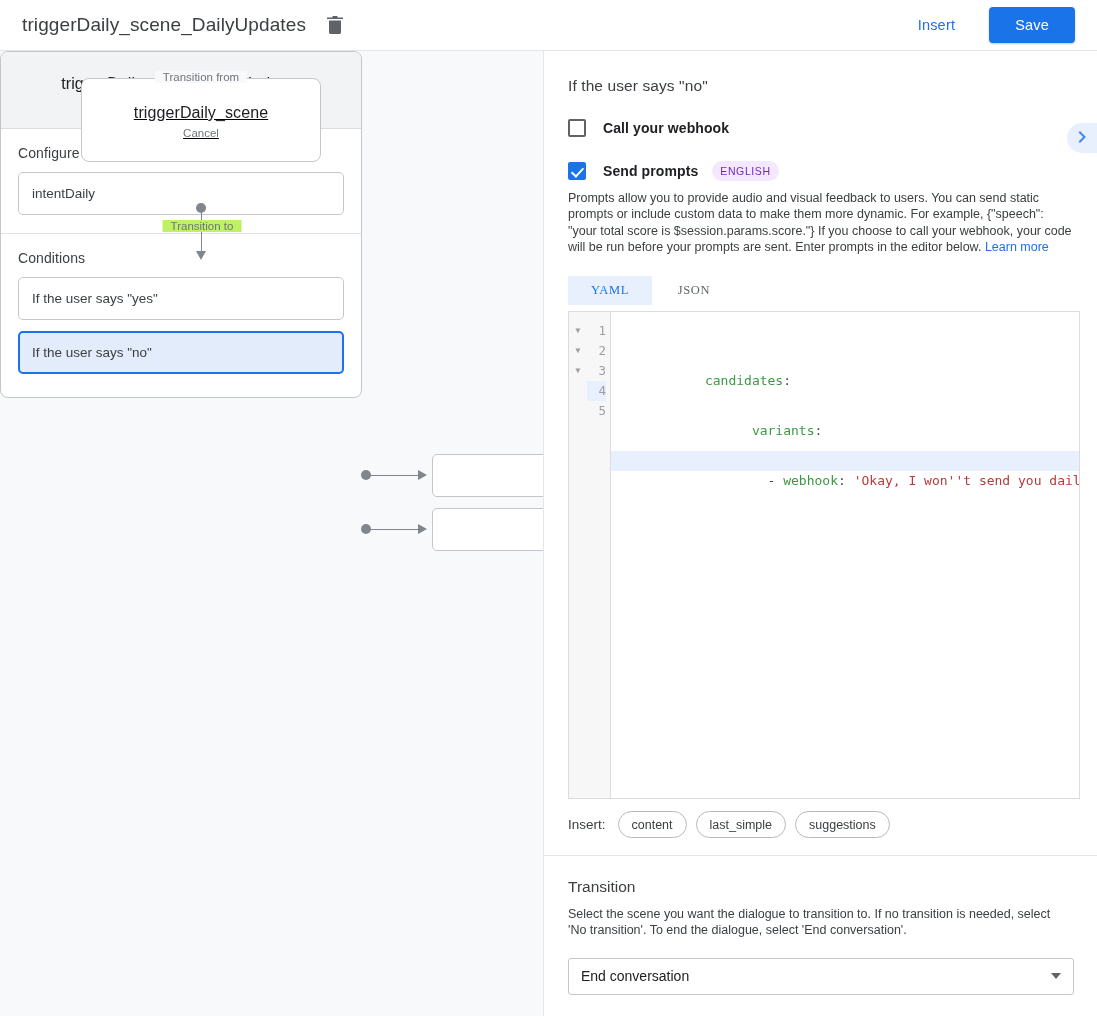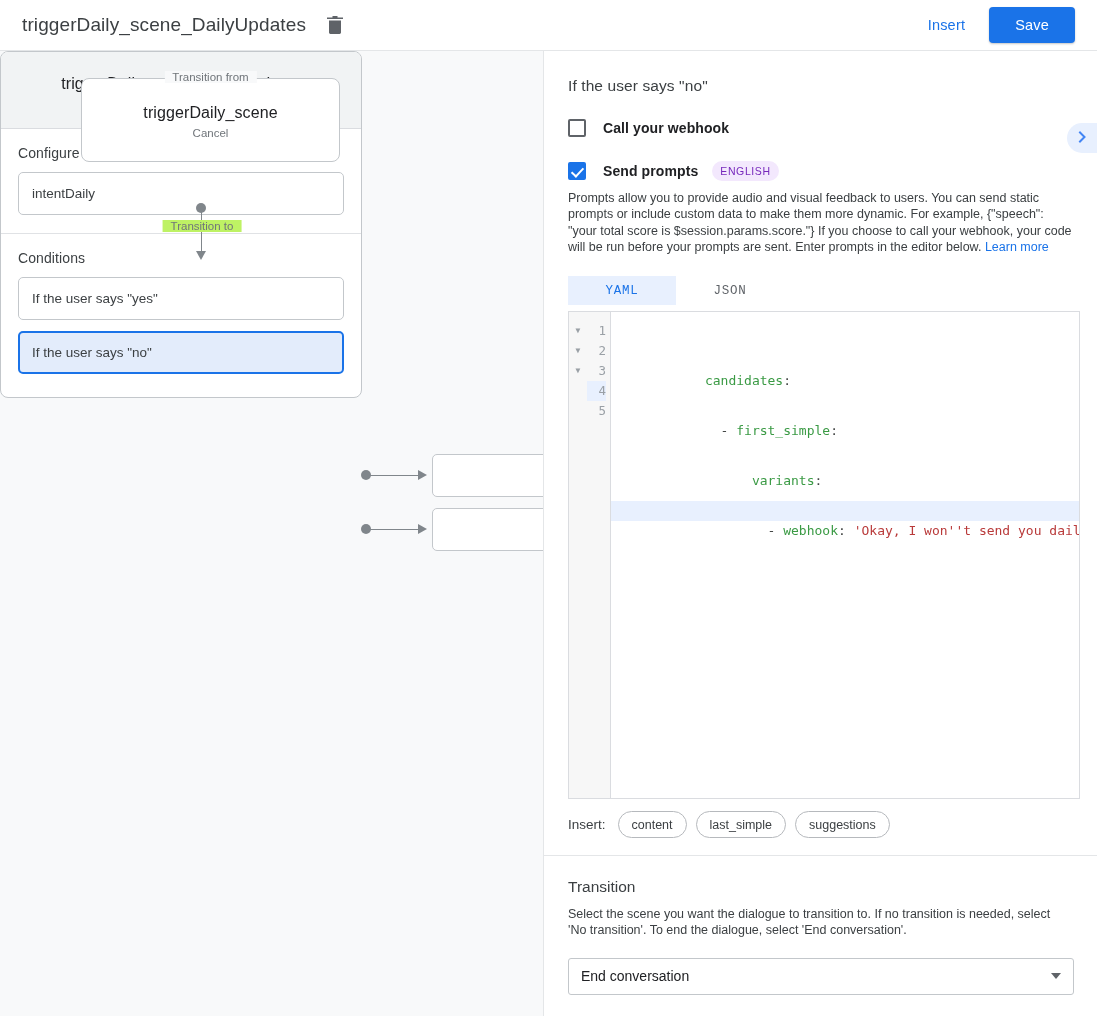--- a/index.html
+++ b/index.html
@@ -41,21 +41,21 @@
     background: transparent; border: none;
     color: #1a73e8;
     font-size: 14.5px;
     font-family: inherit;
     padding: 9px 14px;
     border-radius: 4px;
     cursor: pointer;
     letter-spacing: .2px;
   }
   .save-btn {
-    margin-left: 10px; margin-right: 22px;
+    margin-left: 20px; margin-right: 22px;
     background: #1a73e8; border: none;
     color: #fff;
     font-size: 14.5px;
     font-family: inherit;
     padding: 10px 26px;
     border-radius: 4px;
     cursor: pointer;
     letter-spacing: .2px;
     box-shadow: 0 1px 2px rgba(60,64,67,.3);
   }
@@ -101,21 +101,21 @@
   .node-sub {
     text-align: center;
     font-size: 11.5px;
     color: #70757a;
     margin-top: 5px;
   }
 
   
   #node-from {
     left: 81px; top: 27px;
-    width: 259px; height: 84px;
+    width: 240px; height: 84px; text-decoration: underline;
   }
   #node-from .node-title { margin-top: 25px; }
 
   
   .conn-dot {
     position: absolute;
     width: 10px; height: 10px;
     border-radius: 50%;
     background: #80868b;
   }
@@ -277,29 +277,29 @@
     max-width: 507px;
   }
   .help-text a { color: #1a73e8; text-decoration: none; }
 
   
   .tabs {
     display: flex;
     margin-top: 21px;
   }
   .tab {
-    width: 108px; height: 29px;
+    width: 84px; height: 29px;
     display: flex; align-items: center; justify-content: center;
     font-size: 12.5px;
     color: #5f6368;
     letter-spacing: .7px;
     cursor: pointer;
     background: transparent;
     border: none;
-    font-family: Liberation Mono, monospace;
+    font-family: Liberation Serif, serif;
   }
   .tab.active {
     background: #e8f0fe;
     color: #1a73e8;
   }
 
   
   .editor {
     margin-top: 6px;
     width: 512px; height: 488px;
@@ -515,23 +515,20 @@
           <div class="ed-line">2</div>
           <div class="ed-line">3</div>
           <div class="ed-line hl">4</div>
           <div class="ed-line">5</div>
         </div>
         <div class="ed-code">
           <div class="ed-line">
             <span class="tk-punct"></span><span class="tk-punct"></span><span class="tk-key">candidates</span><span class="tk-punct">:</span><span class="tk-str"></span>
           </div>
           <div class="ed-line">
-            <span class="tk-punct">  </span><span class="tk-punct">- </span><span class="tk-key">first_simple</span><span class="tk-punct">:</span><span class="tk-str"></span>
-          </div>
-          <div class="ed-line">
             <span class="tk-punct">      </span><span class="tk-punct"></span><span class="tk-key">variants</span><span class="tk-punct">:</span><span class="tk-str"></span>
           </div>
           <div class="ed-line hl">
             <span class="tk-punct">        </span><span class="tk-punct">- </span><span class="tk-key">webhook</span><span class="tk-punct">: </span><span class="tk-str">'Okay, I won''t send you daily update</span>
           </div>
           <div class="ed-line">
             <span class="tk-punct"></span>
           </div>
         </div>
       </div>

